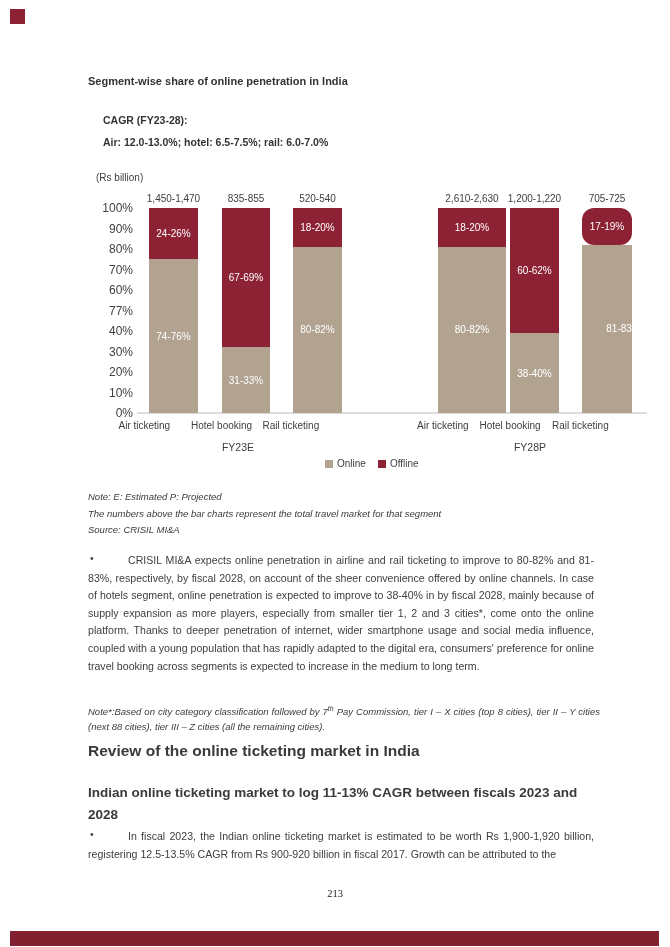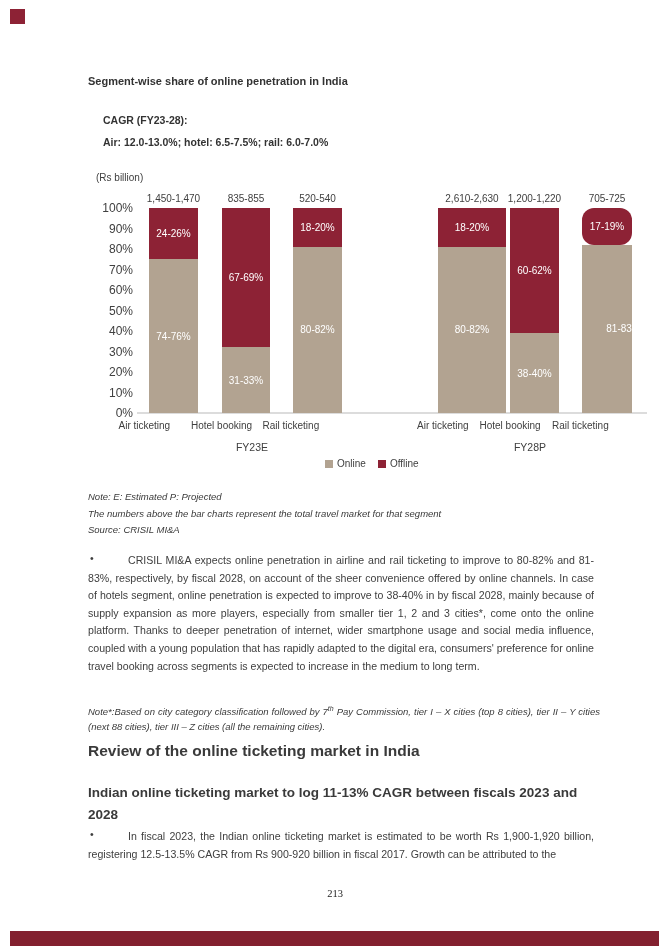--- a/index.html
+++ b/index.html
@@ -34,21 +34,21 @@
   .col-g1b1 { left:510px; width:49px; }
   .col-g1b2 { left:582px; width:50px; }
 
   .total-label { position:absolute; bottom:100%; margin-bottom:4px; left:50%; transform:translateX(-50%);
     width:130px; text-align:center; font-size:10px; color:#404040; white-space:nowrap; }
   .seg { width:100%; display:flex; align-items:center; justify-content:center; }
   .seg-label { color:#fff; font-size:10px; white-space:nowrap; }
   .cat-label { position:absolute; top:100%; margin-top:7px; left:50%; transform:translateX(-50%);
     width:110px; font-size:10px; color:#404040; white-space:nowrap; }
   .group-label { top:441px; width:100px; text-align:center; font-size:10.5px; color:#404040; }
-  .gl-fy23e { left:202px; }
+  .gl-fy23e { left:188px; }
   .gl-fy28p { left:480px; }
 
   .legend { left:325px; top:458px; display:flex; gap:12px; align-items:center; }
   .legend-item { display:flex; align-items:center; gap:4px; font-size:10px; color:#404040; }
   .swatch { width:8px; height:8px; display:inline-block; }
 
   
   .chart-notes { left:88px; top:489px; font-size:9.5px; font-style:italic; color:#3a3a3a; line-height:16.5px; }
 
   
@@ -81,21 +81,21 @@
 </div>
 <div class="abs unit-label">(Rs billion)</div>
 
 <div>
   <div class="abs y-axis">
     <span>100%</span>
     <span>90%</span>
     <span>80%</span>
     <span>70%</span>
     <span>60%</span>
-    <span>50%</span>
+    <span>77%</span>
     <span>40%</span>
     <span>30%</span>
     <span>20%</span>
     <span>10%</span>
     <span>0%</span>
   </div>
 
   <div class="abs baseline"></div>
 
   <div class="bar-col col-g0b0">

